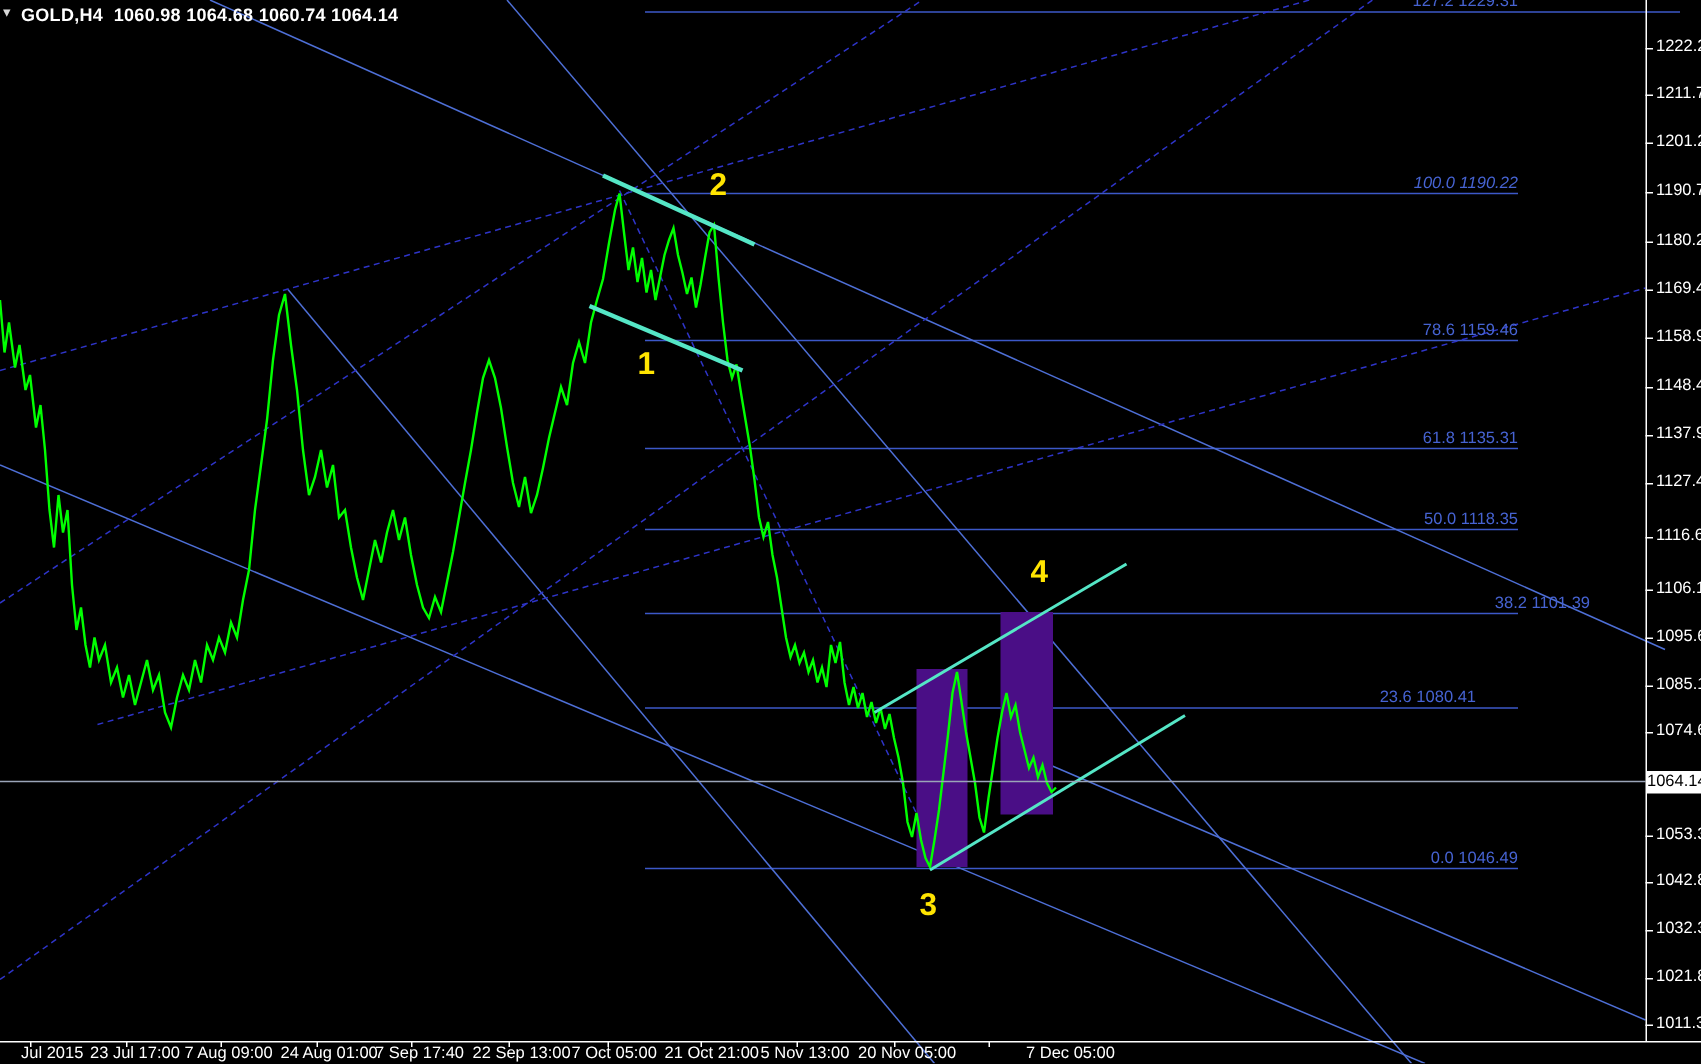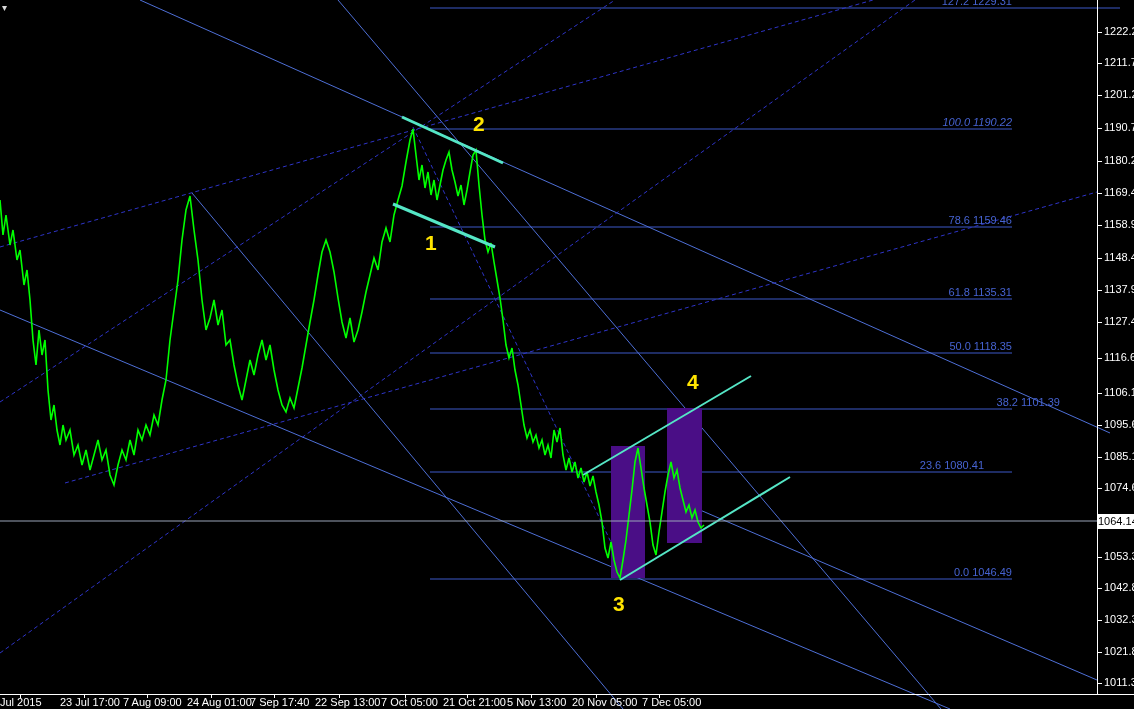--- a/index.html
+++ b/index.html
@@ -61,20 +61,21 @@
         <line x1="393" y1="204" x2="495" y2="247" stroke="#55e6c6" stroke-width="3"></line>
         <line x1="583" y1="475" x2="751" y2="376" stroke="#55e6c6" stroke-width="2"></line>
         <line x1="620" y1="580" x2="790" y2="477" stroke="#55e6c6" stroke-width="2"></line>
       </g>
     <g id="g-bid">
         <line x1="0" y1="521" x2="1097" y2="521" stroke="#9aa4b8" stroke-width="1"></line>
       </g>
   </svg>
 
   <div class="abs" id="marker">▾</div>
+  <div class="abs" id="title">GOLD,H4  1060.98 1064.68 1060.74 1064.14</div>
 
   <div id="labels-layer">
       <div class="abs fiblbl" style="left: 860px; top: -5px;">127.2 1229.31</div>
       <div class="abs fiblbl" style="left: 860px; top: 116px; font-style: italic;">100.0 1190.22</div>
       <div class="abs fiblbl" style="left: 860px; top: 214px;">78.6 1159.46</div>
       <div class="abs fiblbl" style="left: 860px; top: 286px;">61.8 1135.31</div>
       <div class="abs fiblbl" style="left: 860px; top: 340px;">50.0 1118.35</div>
       <div class="abs fiblbl" style="left: 908px; top: 396px;">38.2 1101.39</div>
       <div class="abs fiblbl" style="left: 832px; top: 459px;">23.6 1080.41</div>
       <div class="abs fiblbl" style="left: 860px; top: 566px;">0.0 1046.49</div>
@@ -111,41 +112,41 @@
       <div class="abs pax" style="top: 550px;">1053.30</div>
       <div class="abs ptick" style="top: 557px;"></div>
       <div class="abs pax" style="top: 581px;">1042.80</div>
       <div class="abs ptick" style="top: 588px;"></div>
       <div class="abs pax" style="top: 613px;">1032.30</div>
       <div class="abs ptick" style="top: 620px;"></div>
       <div class="abs pax" style="top: 645px;">1021.80</div>
       <div class="abs ptick" style="top: 652px;"></div>
       <div class="abs pax" style="top: 676px;">1011.30</div>
       <div class="abs ptick" style="top: 683px;"></div>
-      <div class="abs tax" style="left: 0;">Jul 2015</div>
+      <div class="abs tax" style="left: 14px;">Jul 2015</div>
       <div class="abs ttick" style="left: 20px;"></div>
       <div class="abs tax" style="left: 60px;">23 Jul 17:00</div>
       <div class="abs ttick" style="left: 84px;"></div>
       <div class="abs tax" style="left: 123px;">7 Aug 09:00</div>
       <div class="abs ttick" style="left: 147px;"></div>
       <div class="abs tax" style="left: 187px;">24 Aug 01:00</div>
       <div class="abs ttick" style="left: 211px;"></div>
       <div class="abs tax" style="left: 250px;">7 Sep 17:40</div>
       <div class="abs ttick" style="left: 274px;"></div>
       <div class="abs tax" style="left: 315px;">22 Sep 13:00</div>
       <div class="abs ttick" style="left: 339px;"></div>
       <div class="abs tax" style="left: 381px;">7 Oct 05:00</div>
       <div class="abs ttick" style="left: 405px;"></div>
       <div class="abs tax" style="left: 443px;">21 Oct 21:00</div>
       <div class="abs ttick" style="left: 467px;"></div>
       <div class="abs tax" style="left: 507px;">5 Nov 13:00</div>
       <div class="abs ttick" style="left: 531px;"></div>
       <div class="abs tax" style="left: 572px;">20 Nov 05:00</div>
       <div class="abs ttick" style="left: 596px;"></div>
-      <div class="abs tax" style="left: 601px; padding-left: 41px;">7 Dec 05:00</div>
+      <div class="abs tax" style="left: 643px; padding-left: 41px;">7 Dec 05:00</div>
       <div class="abs ttick" style="left: 659px;"></div>
       <div class="abs wave" style="left: 473px; top: 113px;">2</div>
       <div class="abs wave" style="left: 425px; top: 232px;">1</div>
       <div class="abs wave" style="left: 687px; top: 371px;">4</div>
       <div class="abs wave" style="left: 613px; top: 593px;">3</div>
     </div>
 
   <div class="abs" id="axis-v"></div>
   <div class="abs" id="axis-h"></div>
   <div class="abs" id="pricebox">1064.14</div>

